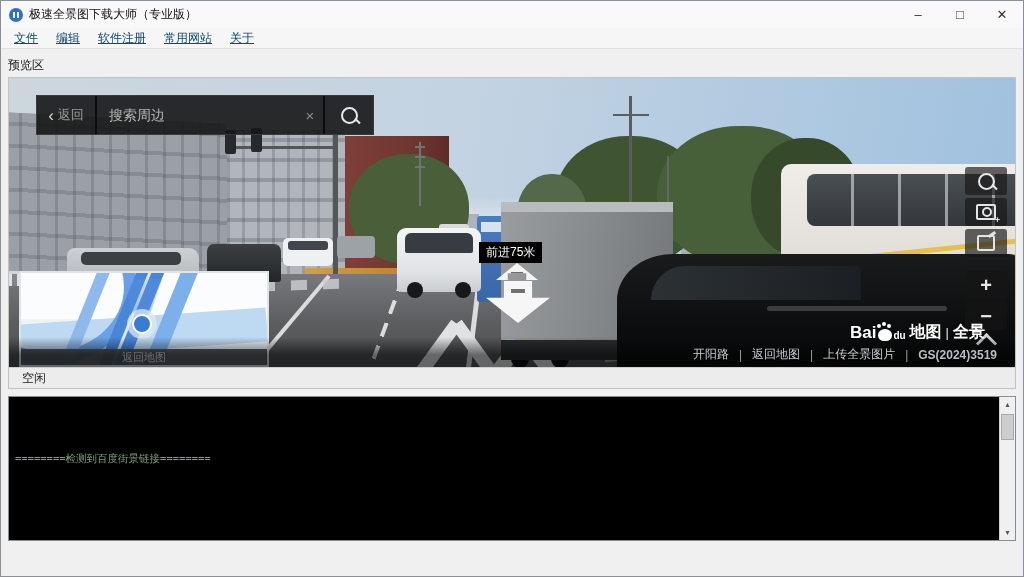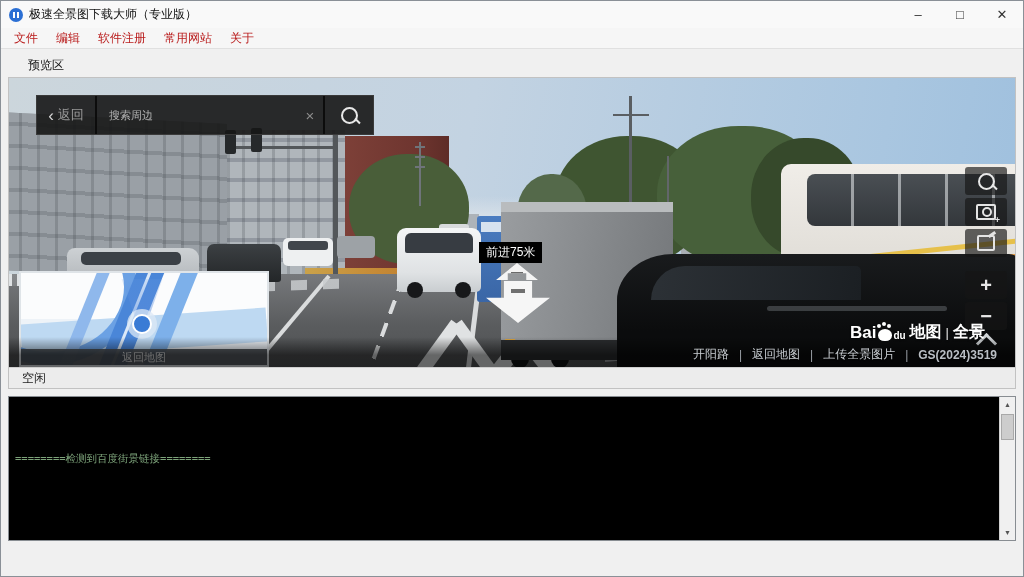--- a/index.html
+++ b/index.html
@@ -10,32 +10,32 @@
   .titlebar{height:27px;background:#f9f9f9;display:flex;align-items:center;padding:0 0 0 8px;flex:0 0 auto;text-align:right;}
   .app-icon{width:14px;height:14px;border-radius:50%;background:#2b6fd4;margin-right:6px;position:relative;flex:0 0 auto;}
   .app-icon::after{content:"";position:absolute;left:4px;top:4px;width:6px;height:6px;
     background:linear-gradient(90deg,#fff 0 2px,transparent 2px 4px,#fff 4px 6px);}
   .title-text{font-size:12px;color:#111;}
   .win-controls{margin-left:auto;display:flex;height:100%;}
   .win-btn{width:42px;height:100%;display:flex;align-items:center;justify-content:center;font-size:13px;color:#333;cursor:default;}
 
   
   .menubar{height:20px;background:#f6f6f6;display:flex;align-items:center;padding-left:4px;border-bottom:1px solid #e0e0e0;flex:0 0 auto;}
-  .menu-item{font-size:12px;color:#b91c1c;padding:0 9px;line-height:20px;}
+  .menu-item{font-size:12px;color:#0c4a6e;padding:0 9px;line-height:20px;text-decoration:underline;}
 
   
   .addr-row{height:28px;background:linear-gradient(#f2f2f2,#dedede);border-top:1px solid #cfcfcf;border-bottom:1px solid #bfbfbf;display:flex;align-items:center;flex:0 0 auto;}
   .addr-label{font-size:12px;color:#111;margin-left:60px;margin-right:6px;}
   .addr-input{width:728px;height:20px;border:1px solid #9b9b9b;background:#fff;font-size:14px;font-family:"Liberation Sans",sans-serif;color:#000;padding:0 4px;}
   .nav-ico{font-size:15px;color:#8f8f8f;margin-left:5px;font-weight:bold;}
   .nav-ico.refresh{color:#3a3a3a;margin-left:6px;}
 
   
   .preview-wrap{margin:6px 7px 0 7px;flex:0 0 auto;}
-  .group-label{font-size:12px;color:#151515;margin:2px 0 3px 20px;}
+  .group-label{font-size:12px;color:#151515;margin:2px 0 3px 0;}
   .group-box{border:1px solid #c2c2c2;background:#ececec;}
 
   
   .sv{position:relative;width:1006px;height:289px;overflow:hidden;background:#c7d4de;cursor:grab;}
   .abs{position:absolute;}
   .sky{left:0;top:0;width:100%;height:210px;background:linear-gradient(100deg,#ccd6dc 0%,#c3d3e2 45%,#a9c6e0 85%,#9fc0de 100%);}
   .haze{left:0;top:118px;width:100%;height:60px;background:linear-gradient(rgba(236,240,242,0),rgba(233,236,238,.85) 55%,rgba(230,232,234,0));}
   
   .bldg{background:#b2b8be;}
   .far1{left:352px;top:128px;width:66px;height:48px;background:#b6bbc1;}
@@ -114,21 +114,21 @@
   .bus{left:772px;top:86px;width:236px;height:152px;background:linear-gradient(#f0ede8,#e2dfd9 60%,#d6d3cc);border-radius:10px 0 0 4px;}
   .bus .buswin{position:absolute;left:26px;top:10px;right:0;height:52px;background:linear-gradient(#4a4f54,#33373b);border-radius:8px 0 0 8px;}
   .bus .buswin::after{content:"";position:absolute;inset:0;background:repeating-linear-gradient(90deg,transparent 0 44px,rgba(235,238,240,.55) 44px 47px);}
   .bus .stripe{position:absolute;left:0;bottom:18px;width:100%;height:44px;background:linear-gradient(95deg,#d64535 0%,#cf4030 35%,#e89a3c 60%,#e8c23a 75%,#e89a3c 90%);clip-path:polygon(0 55%,28% 20%,100% 0,100% 100%,0 100%);}
   .bus .buswheel{position:absolute;left:40px;bottom:-8px;width:26px;height:26px;border-radius:50%;background:#121315;box-shadow:150px 0 0 #121315;}
   .bus .yellowline{position:absolute;left:0;bottom:60px;width:100%;height:5px;background:#e6c04a;transform:rotate(-6deg);}
   
   .searchbar{left:27px;top:17px;width:336px;height:38px;display:flex;background:rgba(22,22,22,.9);border:1px solid #3a3a3a;}
   .sb-back{width:58px;display:flex;align-items:center;justify-content:center;gap:4px;border-right:2px solid #0c0c0c;color:#9b9b9b;font-size:13px;}
   .sb-back .chev-ico{color:#d8d8d8;font-size:17px;line-height:1;}
-  .sb-input{flex:1;display:flex;align-items:center;background:transparent;border:0;color:#b9b9b9;font-size:11px;padding-left:12px;outline:none;font-family:"Liberation Sans",sans-serif;}
+  .sb-input{flex:1;display:flex;align-items:center;background:transparent;border:0;color:#b9b9b9;font-size:14px;padding-left:12px;outline:none;font-family:"Liberation Sans",sans-serif;}
   .sb-input::placeholder{color:#b5b5b5;}
   .sb-clear{width:26px;display:flex;align-items:center;justify-content:center;color:#8d8d8d;font-size:15px;}
   .sb-go{width:48px;display:flex;align-items:center;justify-content:center;border-left:2px solid #0c0c0c;}
   .mag{width:13px;height:13px;border:2px solid #e8e8e8;border-radius:50%;position:relative;}
   .mag::after{content:"";position:absolute;left:11px;top:11px;width:7px;height:2px;background:#e8e8e8;transform:rotate(45deg);}
   .tooltip{left:470px;top:164px;background:#000;color:#fff;font-size:12px;padding:2px 7px;white-space:nowrap;}
   .arrow-up{left:487px;top:185px;width:42px;height:17px;background:#f4f4f4;clip-path:polygon(50% 0,100% 100%,72% 100%,72% 60%,28% 60%,28% 100%,0 100%);}
   .arrow-up i{position:absolute;left:15px;top:9px;width:12px;height:3px;background:#6a6a6a;}
   .arrow-dn{left:477px;top:203px;width:64px;height:42px;background:#f6f6f6;clip-path:polygon(28% 0,72% 0,72% 40%,100% 40%,50% 100%,0 40%,28% 40%);}
   .arrow-dn i{position:absolute;left:25px;top:8px;width:14px;height:4px;background:#707070;}

